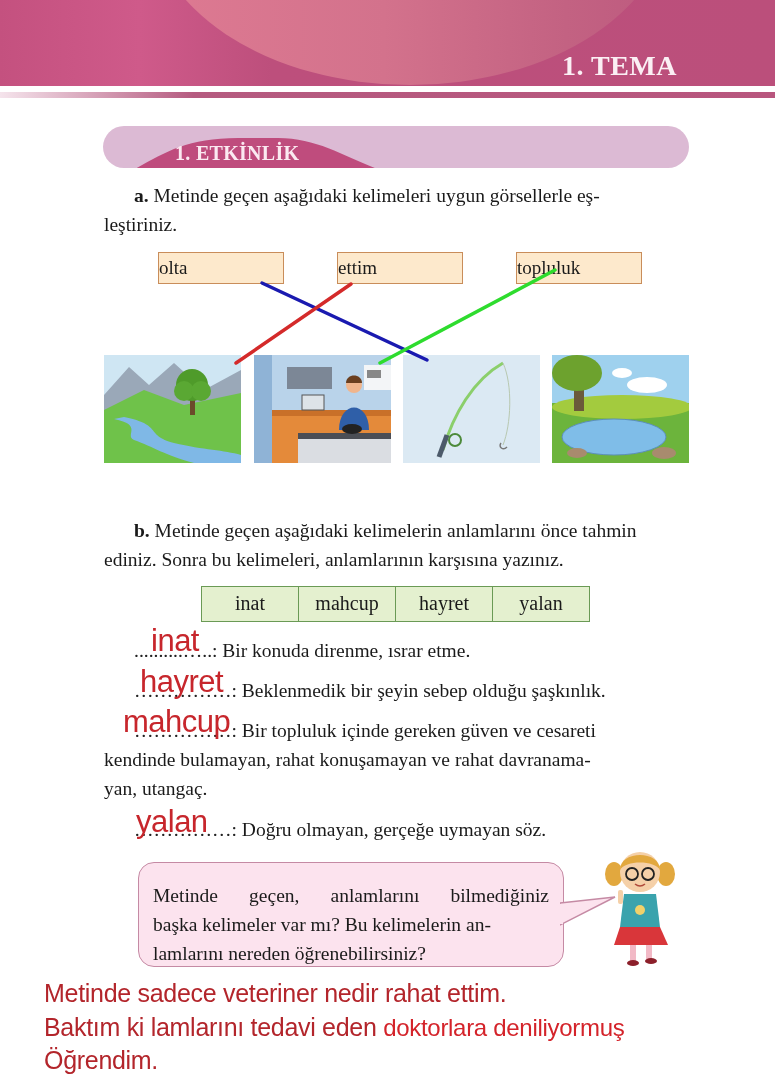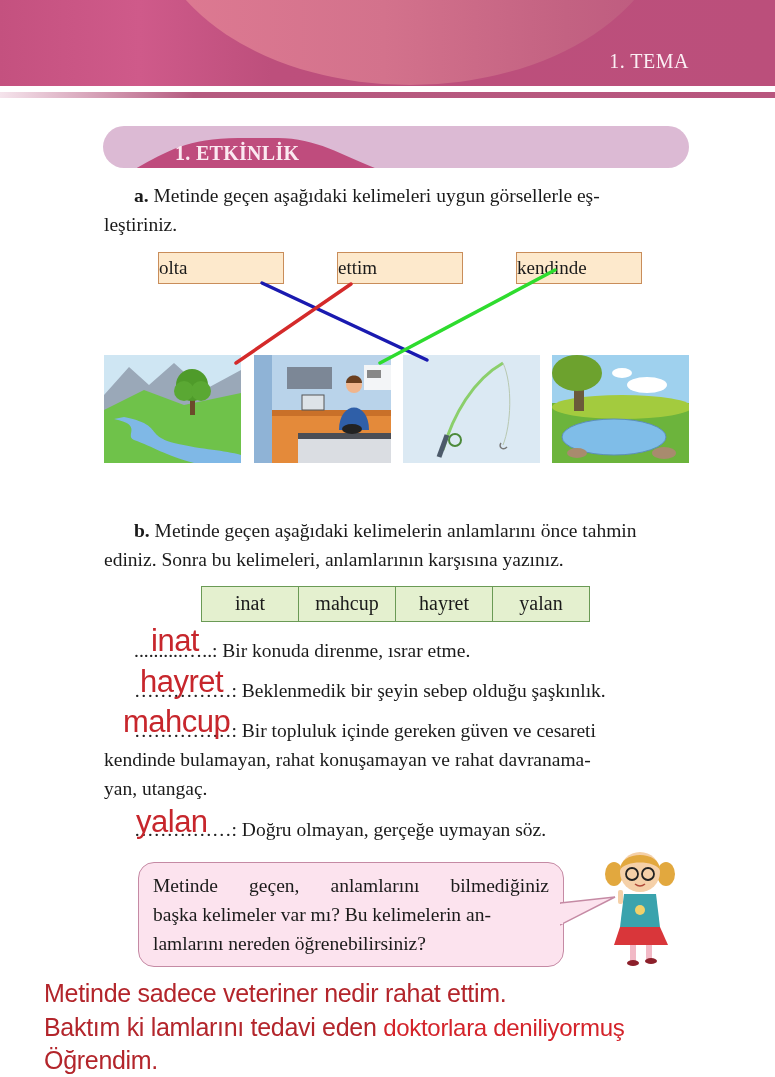--- a/index.html
+++ b/index.html
@@ -11,22 +11,22 @@
       position: absolute; left: 0; top: 0; width: 775px; height: 86px;
       background: linear-gradient(90deg, #c4517f 0%, #cf5a8a 18%, #bd4f7c 35%, #bb4f7b 100%);
       overflow: hidden;
     }
     .header .swoosh {
       position: absolute; left: 150px; top: -260px; width: 520px; height: 345px;
       border-radius: 50%;
       background: linear-gradient(90deg, #de7a92 0%, #d3728c 45%, #c36282 80%, #bd5a7f 100%);
     }
     .header .title {
-      position: absolute; right: 86px; top: 50px;
-      color: #fbeff4; font-weight: normal; font-size: 20px; letter-spacing: 0.5px;
+      position: absolute; right: 98px; top: 50px;
+      color: #fbeff4; font-weight: bold; font-size: 28px; letter-spacing: 0.5px;
     }
     .header-rule {
       position: absolute; left: 0; top: 92px; width: 775px; height: 6px;
       background: linear-gradient(90deg, #f5e4ec 0%, #b55b80 25%, #b8567e 100%);
     }
 
     
     .activity-banner {
       position: absolute; left: 103px; top: 126px; width: 586px; height: 42px;
       background: #dcbad4; border-radius: 21px; overflow: hidden;
@@ -72,21 +72,21 @@
     .dots { letter-spacing: 0px; color: #222; }
     .answer {
       position: absolute; font-family: "Liberation Sans", "DejaVu Sans", sans-serif;
       color: #c7262c; font-size: 31px; line-height: 31px; letter-spacing: -0.5px;
     }
 
     
     .bubble {
       position: absolute; left: 138px; top: 862px; width: 426px; height: 105px;
       background: #fce3ee; border: 1.5px solid #c58aa4; border-radius: 16px;
-      padding: 8px 14px 0 14px; font-size: 19.5px; line-height: 29px; text-align: justify;
+      padding: 18px 14px 0 14px; font-size: 19.5px; line-height: 29px; text-align: justify;
     }
     .bubble-tail { position: absolute; left: 560px; top: 895px; width: 60px; height: 40px; }
 
     .girl { position: absolute; left: 600px; top: 842px; width: 80px; height: 130px; }
 
     .handwritten {
       position: absolute; left: 44px; font-family: "Liberation Sans", "DejaVu Sans", sans-serif;
       color: #b3252b; font-size: 25px; line-height: 33px; letter-spacing: -0.3px;
     }
     .handwritten .alt { color: #d4232a; font-size: 24px; }
@@ -105,21 +105,21 @@
   <div class="label">1. ETKİNLİK</div>
 </div>
 
 <div class="para" style="left:104px; top:181px; width:585px;">
   <div style="text-indent:30px;"><b>a.</b> <span>Metinde geçen aşağıdaki kelimeleri uygun görsellerle eş-</span></div>
   <div>leştiriniz.</div>
 </div>
 
 <div class="word-box" style="left:158px;">olta</div>
 <div class="word-box" style="left:337px;">ettim</div>
-<div class="word-box" style="left:516px;">kendinde</div>
+<div class="word-box" style="left:516px;">topluluk</div>
 
 <div class="pic" style="left:104px; width:137px;">
   <svg width="137" height="108" viewBox="0 0 137 108">
     <rect width="137" height="108" fill="#cfe6f3"></rect>
     <polygon points="0,40 25,12 45,30 70,8 100,35 137,15 137,60 0,60" fill="#9aa8b8"></polygon>
     <polygon points="0,55 40,35 80,50 137,38 137,108 0,108" fill="#6fc24a"></polygon>
     <path d="M20,62 C60,70 40,80 70,88 C100,95 120,95 137,100 L137,108 L90,108 C60,100 50,92 30,85 C20,80 40,70 10,64 Z" fill="#7fb8e6"></path>
     <rect x="86" y="38" width="5" height="22" fill="#6b4a2a"></rect>
     <circle cx="88" cy="30" r="16" fill="#4f9b2a"></circle>
     <circle cx="80" cy="36" r="10" fill="#5aa833"></circle>

